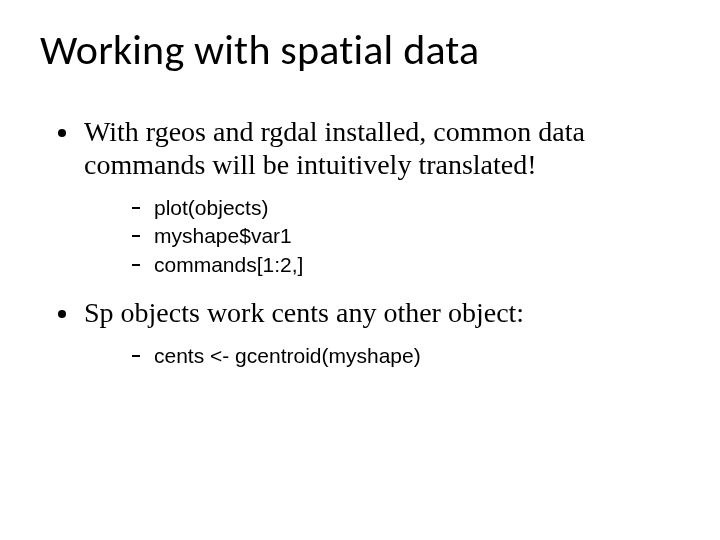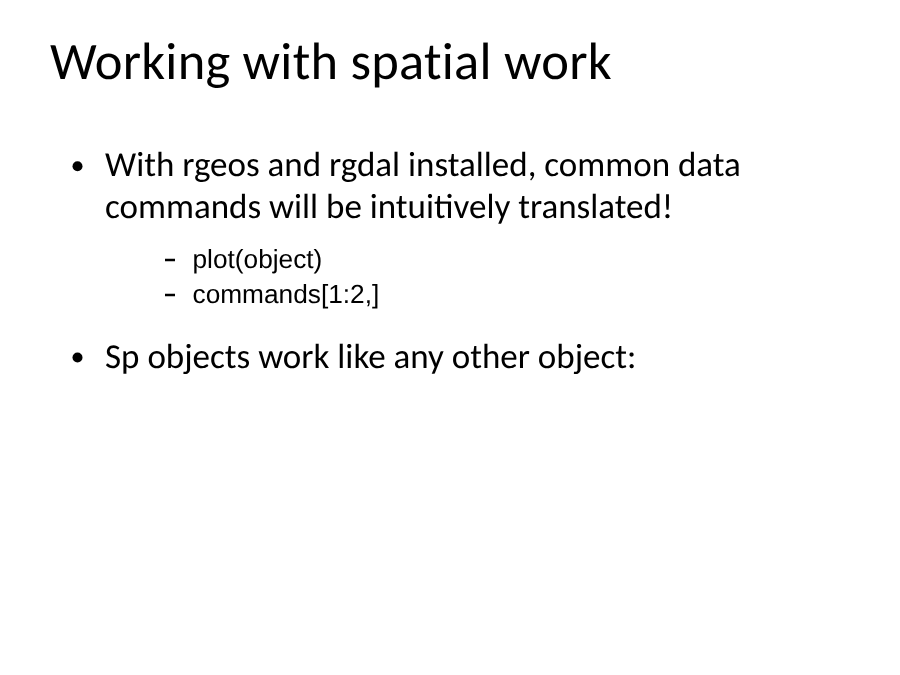--- a/index.html
+++ b/index.html
@@ -41,20 +41,21 @@
     top: 14px;
     width: 8px;
     height: 8px;
     background: #000;
     border-radius: 50%;
   }
   .top-text {
     font-size: 28px;
     line-height: 1.18;
     font-weight: 400;
+    font-family: Liberation Serif, serif;
   }
   ul.sub {
     list-style: none;
     padding: 0;
     margin: 14px 0 18px 40px;
   }
   ul.sub > li {
     position: relative;
     padding-left: 30px;
     font-size: 21px;
@@ -69,32 +70,34 @@
     top: 12px;
     width: 8px;
     height: 2px;
     background: #000;
   }
 </style>
 </head>
 <body>
 
 <div class="slide">
-  <h1 class="title">Working with spatial work</h1>
+  <h1 class="title">Working with spatial data</h1>
 
   <ul class="top">
 
     <li>
       <div class="top-text">With rgeos and rgdal installed, common data commands will be intuitively translated!</div>
       <ul class="sub">
-        <li>plot(object)</li>
+        <li>plot(objects)</li>
+        <li>myshape$var1</li>
         <li>commands[1:2,]</li>
       </ul>
     </li>
 
     <li>
-      <div class="top-text">Sp objects work like any other object:</div>
+      <div class="top-text">Sp objects work cents any other object:</div>
       <ul class="sub">
+        <li>cents &lt;- gcentroid(myshape)</li>
       </ul>
     </li>
 
   </ul>
 </div>
 
 </body></html>

